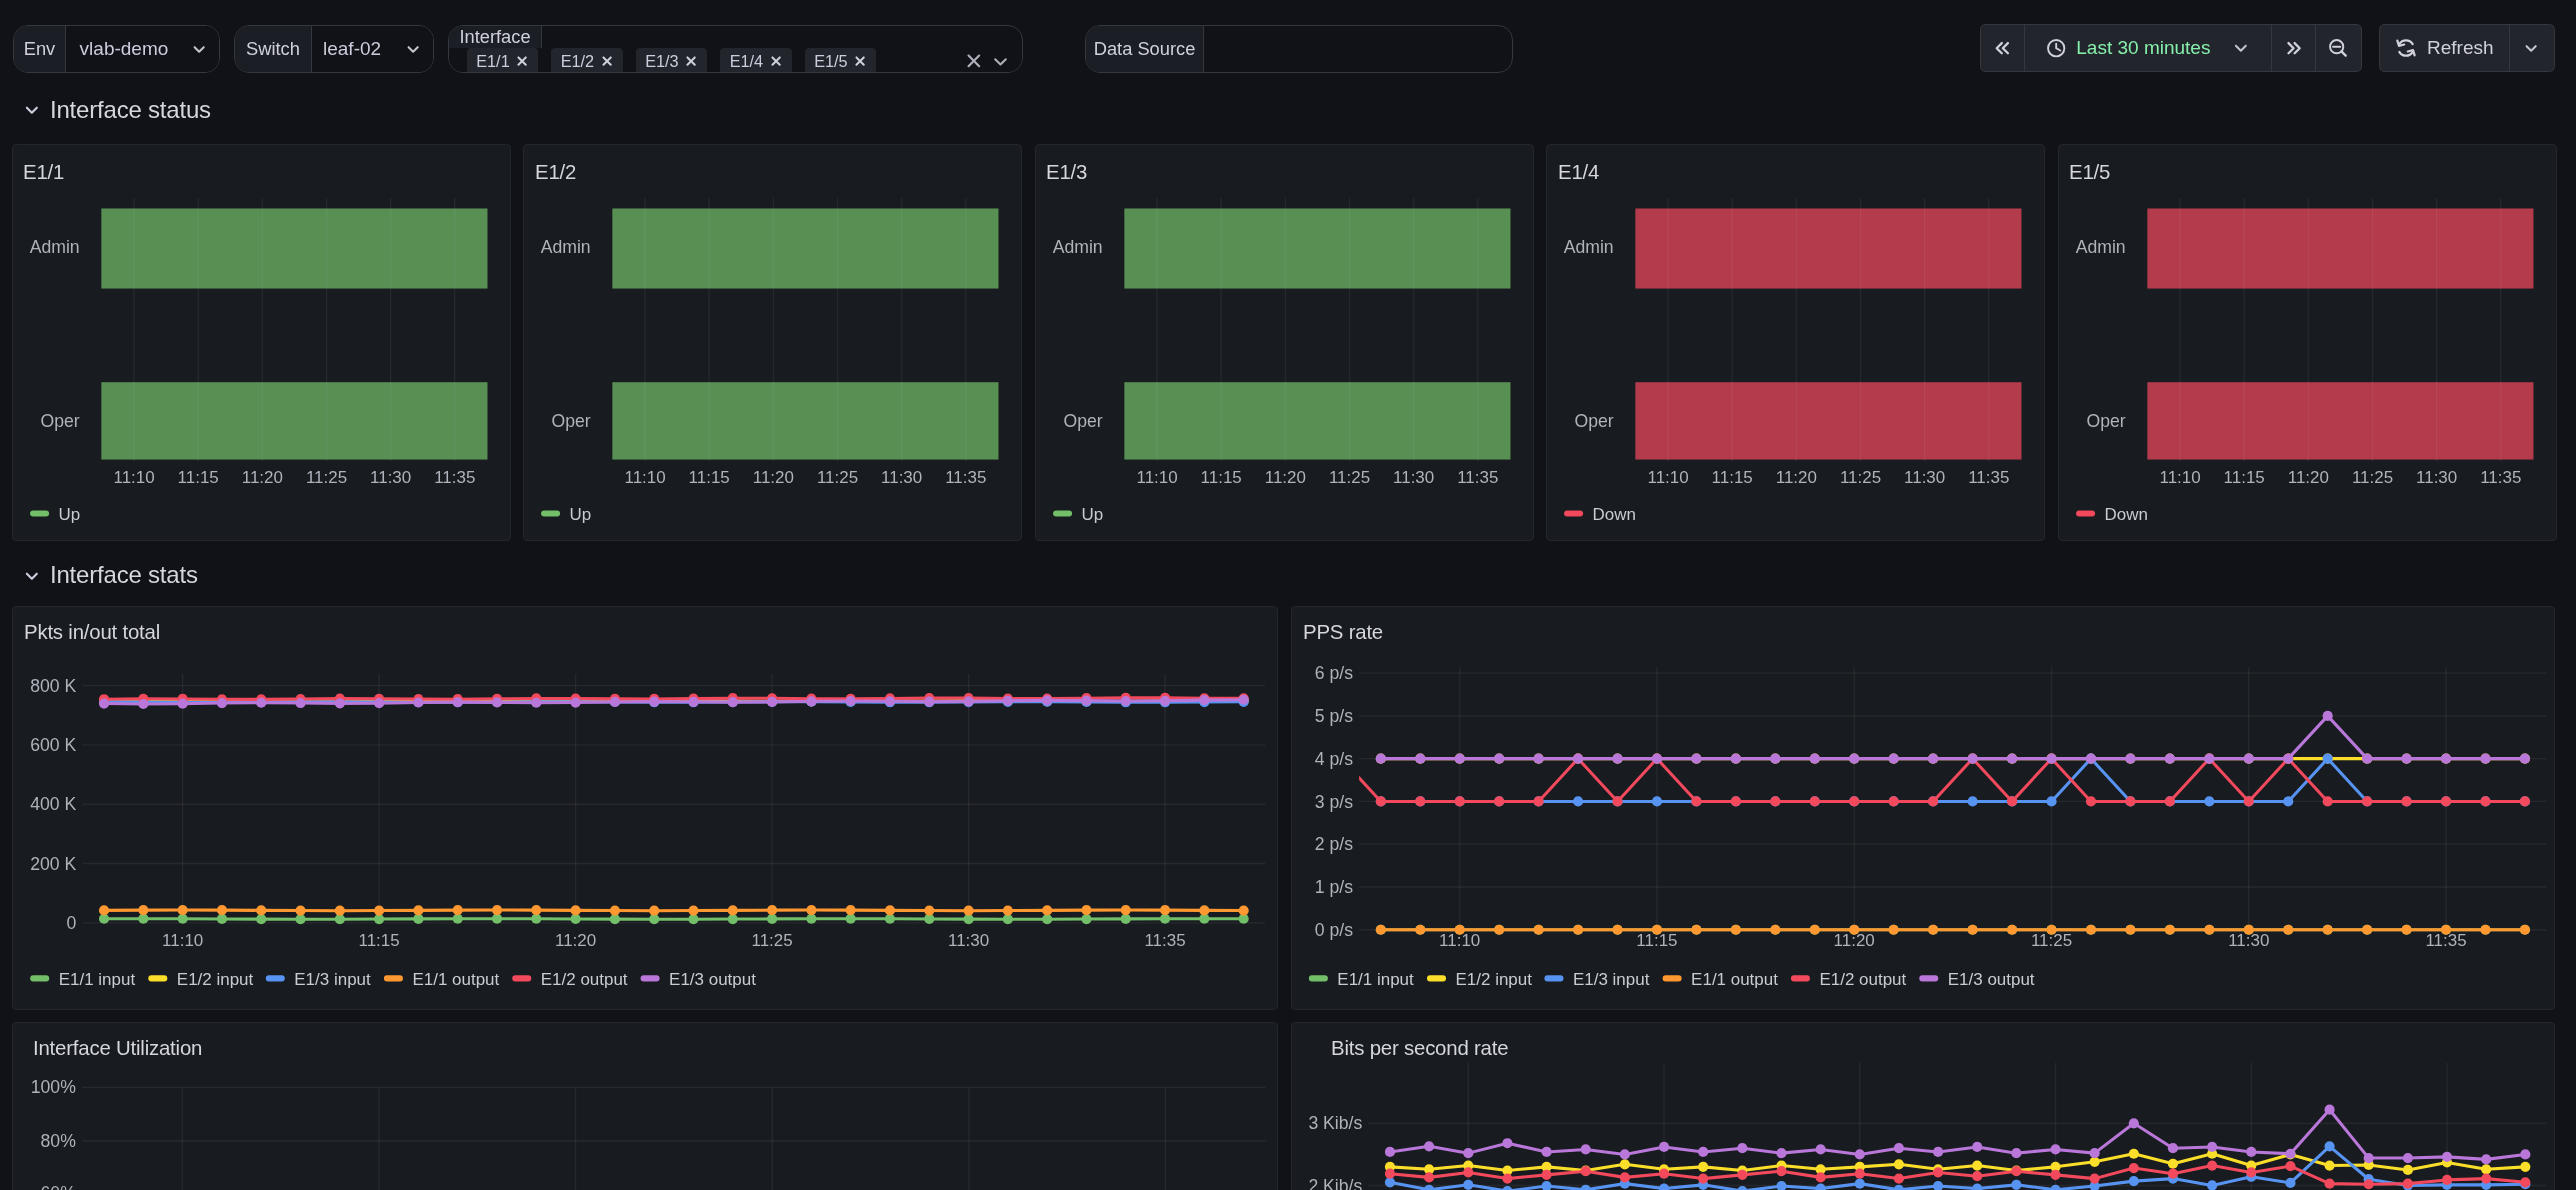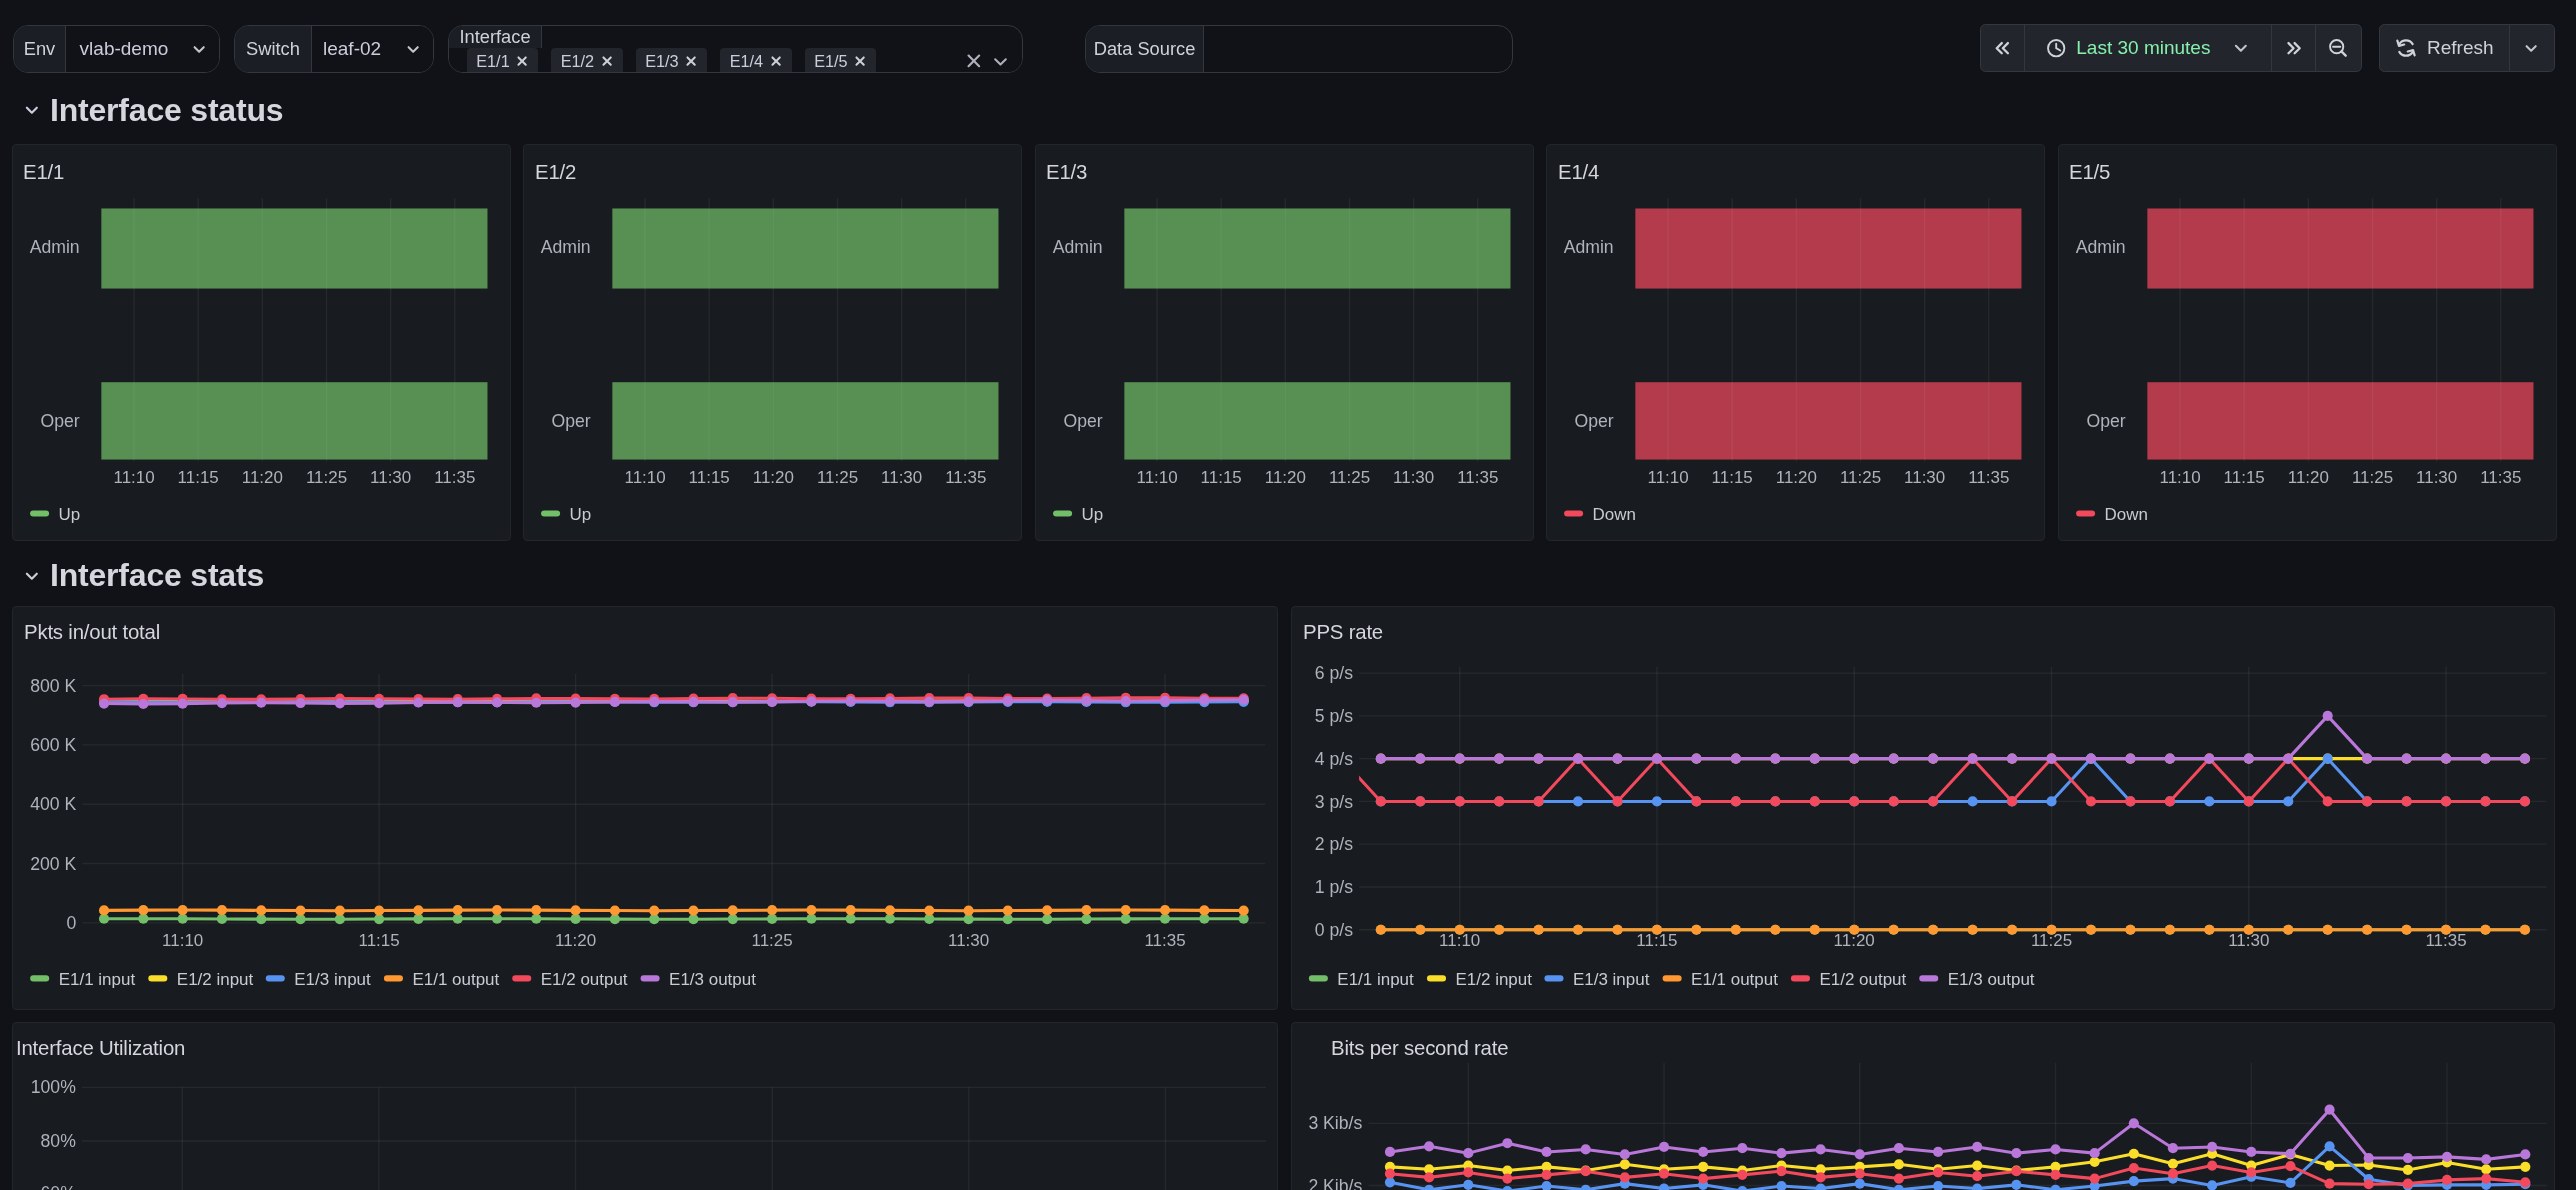--- a/index.html
+++ b/index.html
@@ -1,20 +1,20 @@
 <!DOCTYPE html>
 <html style="font-size:11px"><head><meta charset="utf-8"><style>
 * { margin:0; padding:0; box-sizing:border-box; }
 html,body { background:#111217; width:2576px; height:1190px; overflow:hidden; }
 body { font-family:"Liberation Sans", sans-serif; color:#ccccdc; }
 .page { position:relative; width:2576px; height:1190px; background:#111217; overflow:hidden; }
 .abs { position:absolute; }
 .panel { position:absolute; background:#181b1f; border:1.4px solid #24262d; border-radius:4.1px; }
 .ptitle { position:absolute; font-size:20.4px; font-weight:500; color:#d5d6de; white-space:nowrap; letter-spacing:-0.2px; transform:translateY(-50%); }
-.sechdr { position:absolute; font-size:32px; font-weight:700; color:#d5d6de; white-space:nowrap; letter-spacing:-0.2px; transform:translateY(-50%); }
+.sechdr { position:absolute; font-size:24px; font-weight:400; color:#d5d6de; white-space:nowrap; letter-spacing:-0.2px; transform:translateY(-50%); }
 .ctrl { position:absolute; top:25px; height:48px; display:flex; border:1.4px solid #34373e; border-radius:15px; overflow:hidden; }
 .clabel { background:#1b1e24; display:flex; align-items:center; justify-content:center; font-size:18.3px; color:#d0d1da; border-right:1.4px solid #34373e; flex-shrink:0; }
 .cvalue { display:flex; align-items:center; font-size:19px; color:#ccccdc; background:#111217; }
 .chip { background:#22252b; border-radius:4.1px; height:26px; display:flex; align-items:center; padding:0 9.5px; font-size:16.3px; color:#ccccdc; gap:6.8px; white-space:nowrap; flex-shrink:0; }
 .btn { background:#22252b; border:1.4px solid #34373e; display:flex; align-items:center; justify-content:center; color:#d0d1da; font-size:19px; gap:9.5px; }
 text { font-family:"Liberation Sans", sans-serif; }
 </style></head><body>
 <div class="page">
     <div class="ctrl" style="left:13px; width:207px;">
 <div class="clabel" style="width:52px;">Env</div>
@@ -710,21 +710,21 @@
       <rect x="373" y="544" width="28" height="9" rx="4.5" fill="#5794f2"></rect>
       <text x="415" y="558" fill="#c9cbd3" font-size="25">E1/3 input</text>
       <rect x="547" y="544" width="28" height="9" rx="4.5" fill="#ff9830"></rect>
       <text x="589" y="558" fill="#c9cbd3" font-size="25">E1/1 output</text>
       <rect x="736" y="544" width="28" height="9" rx="4.5" fill="#f2495c"></rect>
       <text x="778" y="558" fill="#c9cbd3" font-size="25">E1/2 output</text>
       <rect x="925" y="544" width="28" height="9" rx="4.5" fill="#b877d9"></rect>
       <text x="967" y="558" fill="#c9cbd3" font-size="25">E1/3 output</text>
     </svg>
     <div class="panel" style="left:11.5px; top:1022px; width:1266px; height:404px;"></div>
-    <div class="ptitle" style="left:16px; top:1048px;">Interface Utilization</div>
+    <div class="ptitle" style="left:33px; top:1048px;">Interface Utilization</div>
     <svg class="abs" style="left:11.5px; top:1022px;" width="1266" height="168" viewBox="0 0 1863 247">
       <line x1="103" y1="96.0" x2="1845" y2="96.0" stroke="rgba(204,204,220,0.08)" stroke-width="2"></line>
       <text x="94" y="105.0" fill="#b0b2bc" font-size="26" text-anchor="end">100%</text>
       <line x1="103" y1="175.0" x2="1845" y2="175.0" stroke="rgba(204,204,220,0.08)" stroke-width="2"></line>
       <text x="94" y="184.0" fill="#b0b2bc" font-size="26" text-anchor="end">80%</text>
       <line x1="103" y1="252.0" x2="1845" y2="252.0" stroke="rgba(204,204,220,0.08)" stroke-width="2"></line>
       <text x="94" y="261.0" fill="#b0b2bc" font-size="26" text-anchor="end">60%</text>
       <line x1="250.6" y1="96" x2="250.6" y2="600.0" stroke="rgba(204,204,220,0.08)" stroke-width="2"></line>
       <line x1="539.9" y1="96" x2="539.9" y2="600.0" stroke="rgba(204,204,220,0.08)" stroke-width="2"></line>
       <line x1="829.3" y1="96" x2="829.3" y2="600.0" stroke="rgba(204,204,220,0.08)" stroke-width="2"></line>

